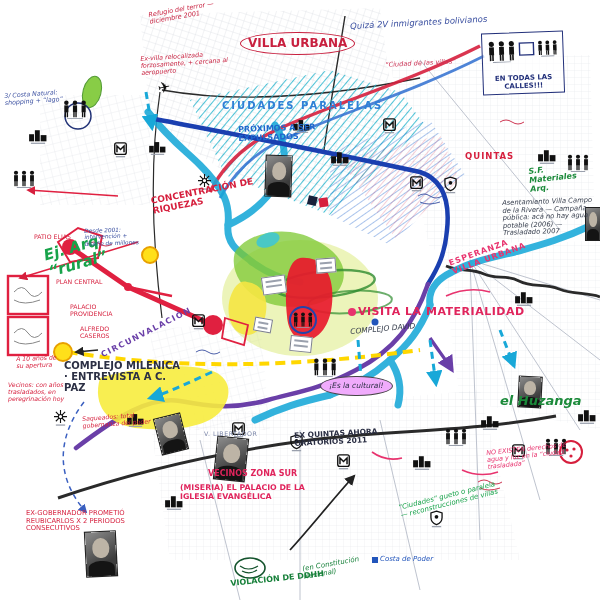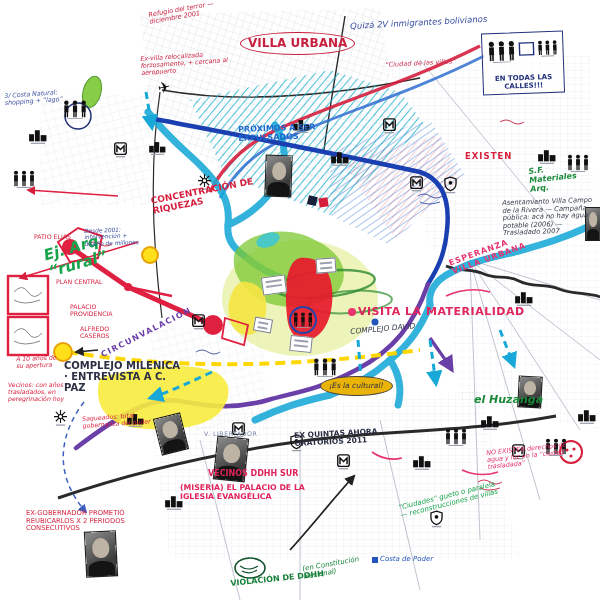--- a/index.html
+++ b/index.html
@@ -9,21 +9,21 @@
   .note{position:absolute;transform-origin:0 0;line-height:1.12;
         font-family:"DejaVu Sans",sans-serif;white-space:normal;}
   .b{font-weight:bold}.i{font-style:italic}
   .c-blue{color:#2f7fd6}.c-hand{color:#3a4fa0}
   .c-royal{color:#1e66cc}.c-blue2{color:#2255bb}.c-lbl{color:#7b86a8}
   .c-red{color:#d61f3d}.c-red2{color:#c8203f}.c-rose{color:#cc3355}
   .c-pink{color:#e0245c}.c-mag{color:#e8336e}
   .c-green{color:#17a34a}.c-dgreen{color:#17803a}.c-grn2{color:#1b8a3a}
   .c-ink{color:#39404f}.c-dink{color:#2b2f44}.c-purple{color:#6a3fa8}
   .circled{border:1.5px solid #c8203f;border-radius:50%;padding:4px 7px;background:rgba(255,255,255,.4)}
-  .bubble{border:1.2px solid #444;border-radius:50%;padding:5px 8px;background:#eab308}
+  .bubble{border:1.2px solid #444;border-radius:50%;padding:5px 8px;background:#f0abfc}
   .photo{position:absolute;transform-origin:50% 50%;
          background:linear-gradient(150deg,#8d8d8d,#3c3c3c 70%);
          box-shadow:0 0 0 1px #1f1f1f;}
   .photo .head{position:absolute;left:50%;top:14%;width:56%;height:46%;
          transform:translateX(-50%);background:#bdb4a6;border-radius:50% 50% 46% 46%;}
   .photo .torso{position:absolute;bottom:0;left:6%;right:6%;height:34%;
          background:#141414;border-radius:45% 45% 0 0;}
   .card{position:absolute;background:#fff;border:1px solid #7d818c;transform-origin:50% 50%;}
   .card i{display:block;height:2px;background:#9aa0ad;margin:3px 3px 0 3px;}
   #signbox{position:absolute;left:482px;top:32px;width:82px;height:62px;
@@ -318,51 +318,52 @@
 
 <div id="signbox">
   <svg width="72" height="24" viewBox="0 0 72 24">
     <use href="#sym-people" x="0" y="2" width="30" height="22"></use>
     <rect x="33" y="5" width="14" height="12" fill="none" stroke="#22307a" stroke-width="1.4"></rect>
     <use href="#sym-people" x="50" y="2" width="22" height="18"></use>
   </svg>
   <span class="sbtext">EN TODAS LAS CALLES!!!</span>
 </div>
 
+<span class="note c-blue b" style="left:222px;top:100px;font-size:10px;letter-spacing:2px">CIUDADES PARALELAS</span>
 <span class="note c-hand i" style="left:350px;top:22px;font-size:8.5px;transform:rotate(-3deg)">Quizá 2V inmigrantes bolivianos</span>
 <span class="note c-red2 i" style="left:148px;top:12px;font-size:6.5px;width:84px;transform:rotate(-10deg)">Refugio del terror — diciembre 2001</span>
 <span class="note c-red2 b circled" style="left:240px;top:32px;font-size:12px">VILLA URBANA</span>
 <span class="note c-red2 i" style="left:140px;top:55px;font-size:6.3px;width:95px;transform:rotate(-4deg)">Ex-villa relocalizada forzosamente, + cercana al aeropuerto</span>
 <span class="note c-royal b" style="left:238px;top:126px;font-size:8px;width:92px;transform:rotate(-2deg)">PRÓXIMOS A SER EXPULSADOS</span>
 <span class="note c-rose i" style="left:385px;top:62px;font-size:6.6px;transform:rotate(-3deg)">“Ciudad de las villas”</span>
-<span class="note c-red b" style="left:465px;top:152px;font-size:8.5px;letter-spacing:1px">EXISTEN</span>
+<span class="note c-red b" style="left:465px;top:152px;font-size:8.5px;letter-spacing:1px">QUINTAS</span>
 <span class="note c-grn2 i b" style="left:528px;top:168px;font-size:8px;width:64px;transform:rotate(-6deg)">S.F. Materiales Arq.</span>
 <span class="note c-ink i" style="left:502px;top:200px;font-size:6.8px;width:95px;transform:rotate(-2deg)">Asentamiento Villa Campo de la Rivera — Campaña pública: acá no hay agua potable (2006) — Trasladado 2007</span>
 <span class="note c-mag b" style="left:448px;top:260px;font-size:8px;letter-spacing:1px;width:80px;transform:rotate(-20deg)">ESPERANZA VILLA URBANA</span>
 <span class="note c-pink b" style="left:358px;top:306px;font-size:11px;letter-spacing:0.5px">VISITA LA MATERIALIDAD</span>
 <span class="note c-ink i" style="left:350px;top:328px;font-size:7.5px;transform:rotate(-5deg)">COMPLEJO DAVID</span>
 <span class="note c-red b" style="left:150px;top:196px;font-size:9px;width:125px;transform:rotate(-11deg)">CONCENTRACIÓN DE RIQUEZAS</span>
 <span class="note c-green i b" style="left:42px;top:248px;font-size:15px;width:75px;transform:rotate(-16deg)">Ej. Arq “rural”</span>
 <span class="note c-red" style="left:34px;top:234px;font-size:6.2px">PATIO ELIAS</span>
 <span class="note c-red" style="left:56px;top:279px;font-size:6.2px">PLAN CENTRAL</span>
 <span class="note c-red" style="left:70px;top:304px;font-size:6.2px;width:58px">PALACIO PROVIDENCIA</span>
 <span class="note c-red" style="left:80px;top:326px;font-size:6.2px;width:52px">ALFREDO CASEROS</span>
 <span class="note c-dink b" style="left:64px;top:360px;font-size:10px;width:118px">COMPLEJO MILENICA · ENTREVISTA A C. PAZ</span>
 <span class="note c-red i" style="left:16px;top:356px;font-size:6.2px;width:46px;transform:rotate(-2deg)">A 10 años de su apertura</span>
 <span class="note c-purple b" style="left:100px;top:352px;font-size:8px;letter-spacing:1.5px;transform:rotate(-27deg)">CIRCUNVALACIÓN</span>
 <span class="note c-red i" style="left:82px;top:416px;font-size:6.2px;width:82px;transform:rotate(-4deg)">Saqueados: total gobernanza del poder</span>
 <span class="note c-red" style="left:26px;top:510px;font-size:6.8px;width:112px">EX-GOBERNADOR PROMETIÓ REUBICARLOS X 2 PERIODOS CONSECUTIVOS</span>
-<span class="note c-pink b" style="left:208px;top:470px;font-size:8px">VECINOS DDHH SUR</span>
+<span class="note c-pink b" style="left:208px;top:470px;font-size:8px">VECINOS ZONA SUR</span>
 <span class="note c-pink b" style="left:180px;top:484px;font-size:7.8px;width:128px">(MISERIA) EL PALACIO DE LA IGLESIA EVANGÉLICA</span>
 <span class="note c-dink b" style="left:294px;top:432px;font-size:7.5px;width:122px;transform:rotate(-3deg)">EX QUINTAS AHORA ORATORIOS 2011</span>
 <span class="note c-dink i bubble" style="left:320px;top:376px;font-size:7.5px">¡Es la cultural!</span>
 <span class="note c-dgreen b" style="left:230px;top:580px;font-size:8px;transform:rotate(-6deg)">VIOLACIÓN DE DDHH</span>
 <span class="note c-dgreen i" style="left:302px;top:566px;font-size:7px;width:84px;transform:rotate(-10deg)">(en Constitución Nacional)</span>
 <span class="note c-blue2 i" style="left:380px;top:556px;font-size:7px">Costa de Poder</span>
-<span class="note c-grn2 i b" style="left:474px;top:394px;font-size:11px">el Huzanga</span>
+<span class="note c-grn2 i b" style="left:500px;top:394px;font-size:13px">el Huzanga</span>
 <span class="note c-green i" style="left:398px;top:505px;font-size:7px;width:108px;transform:rotate(-14deg)">“Ciudades” gueto o paralela — reconstrucciones de villas</span>
 <span class="note c-red i" style="left:8px;top:382px;font-size:6.2px;width:92px">Vecinos: con años trasladados, en peregrinación hoy</span>
 <span class="note c-hand i" style="left:4px;top:92px;font-size:6.3px;width:72px;transform:rotate(-4deg)">3/ Costa Natural: shopping + “lago”</span>
 <span class="note c-hand i" style="left:84px;top:228px;font-size:5.8px;width:58px;transform:rotate(-2deg)">Desde 2001: intervención + diseño de millones</span>
 <span class="note c-mag i" style="left:486px;top:450px;font-size:6.4px;width:98px;transform:rotate(-6deg)">NO EXISTEN derechos de agua y luz en la “ciudad trasladada”</span>
 <span class="note c-lbl" style="left:204px;top:430px;font-size:6.3px;letter-spacing:0.5px">V. LIBERTADOR</span>
 
 <span class="minisq" style="left:372px;top:557px;width:6px;height:6px;background:#2255bb"></span>
 
 </div>

